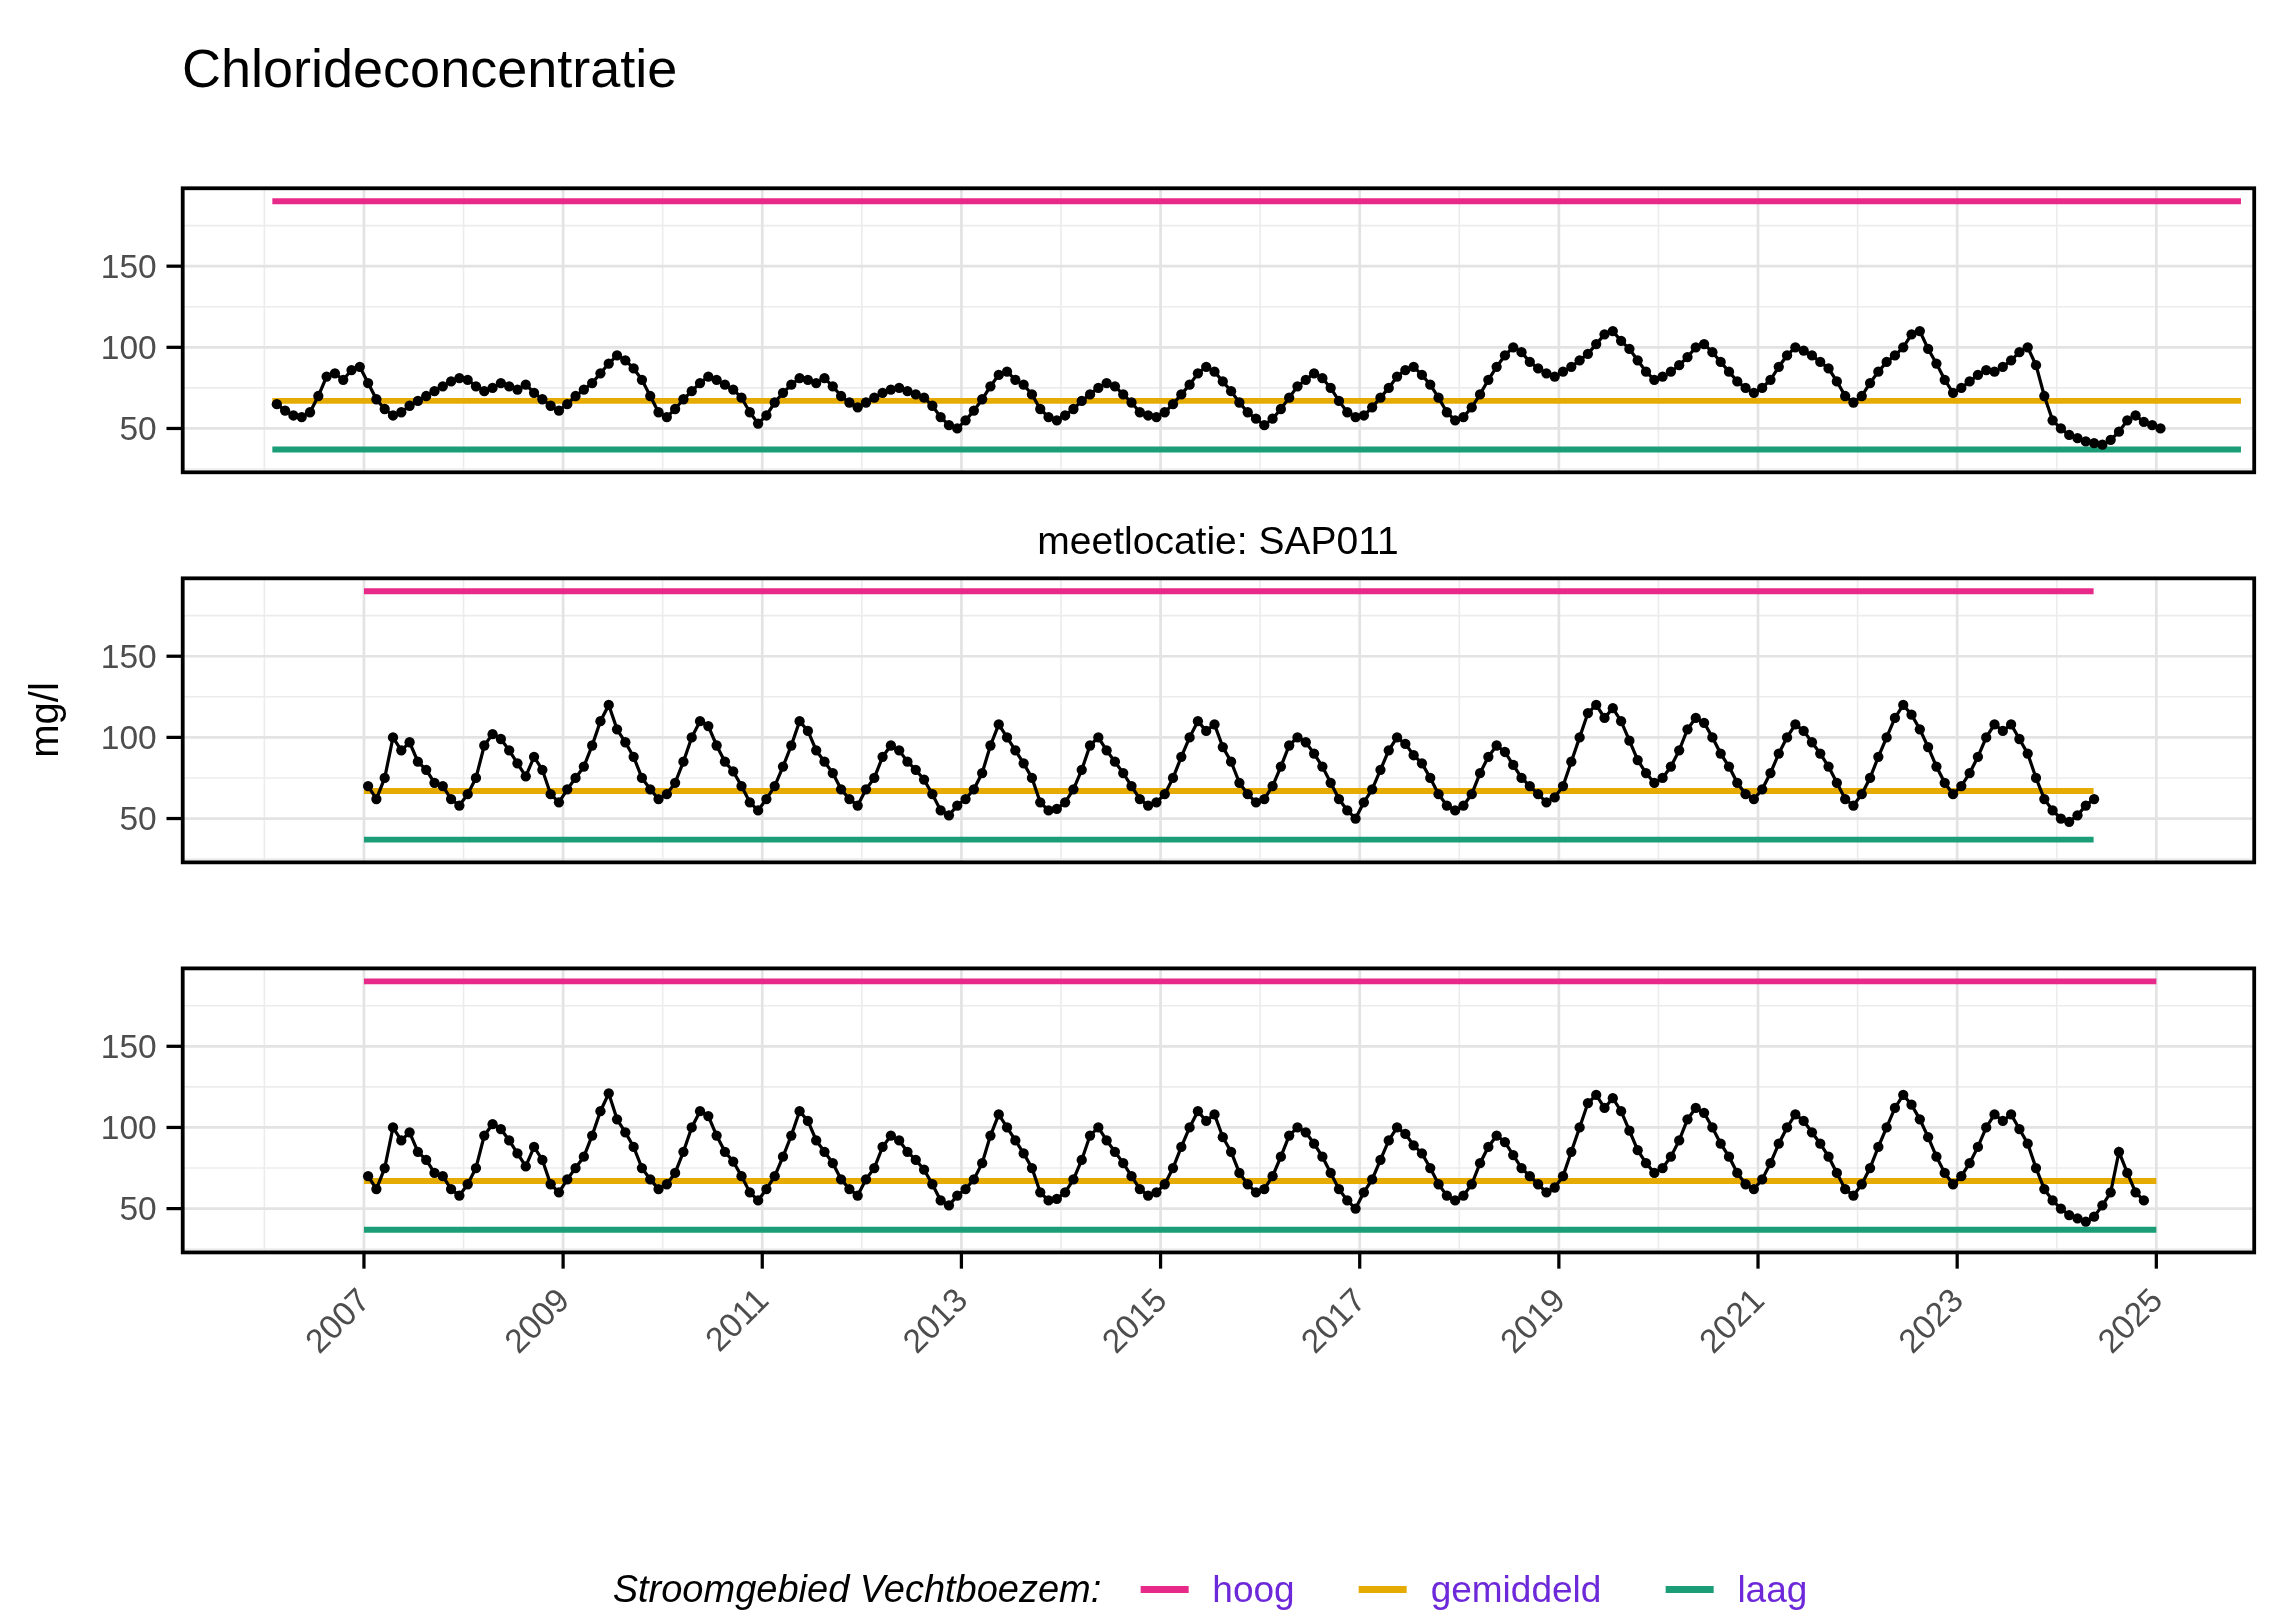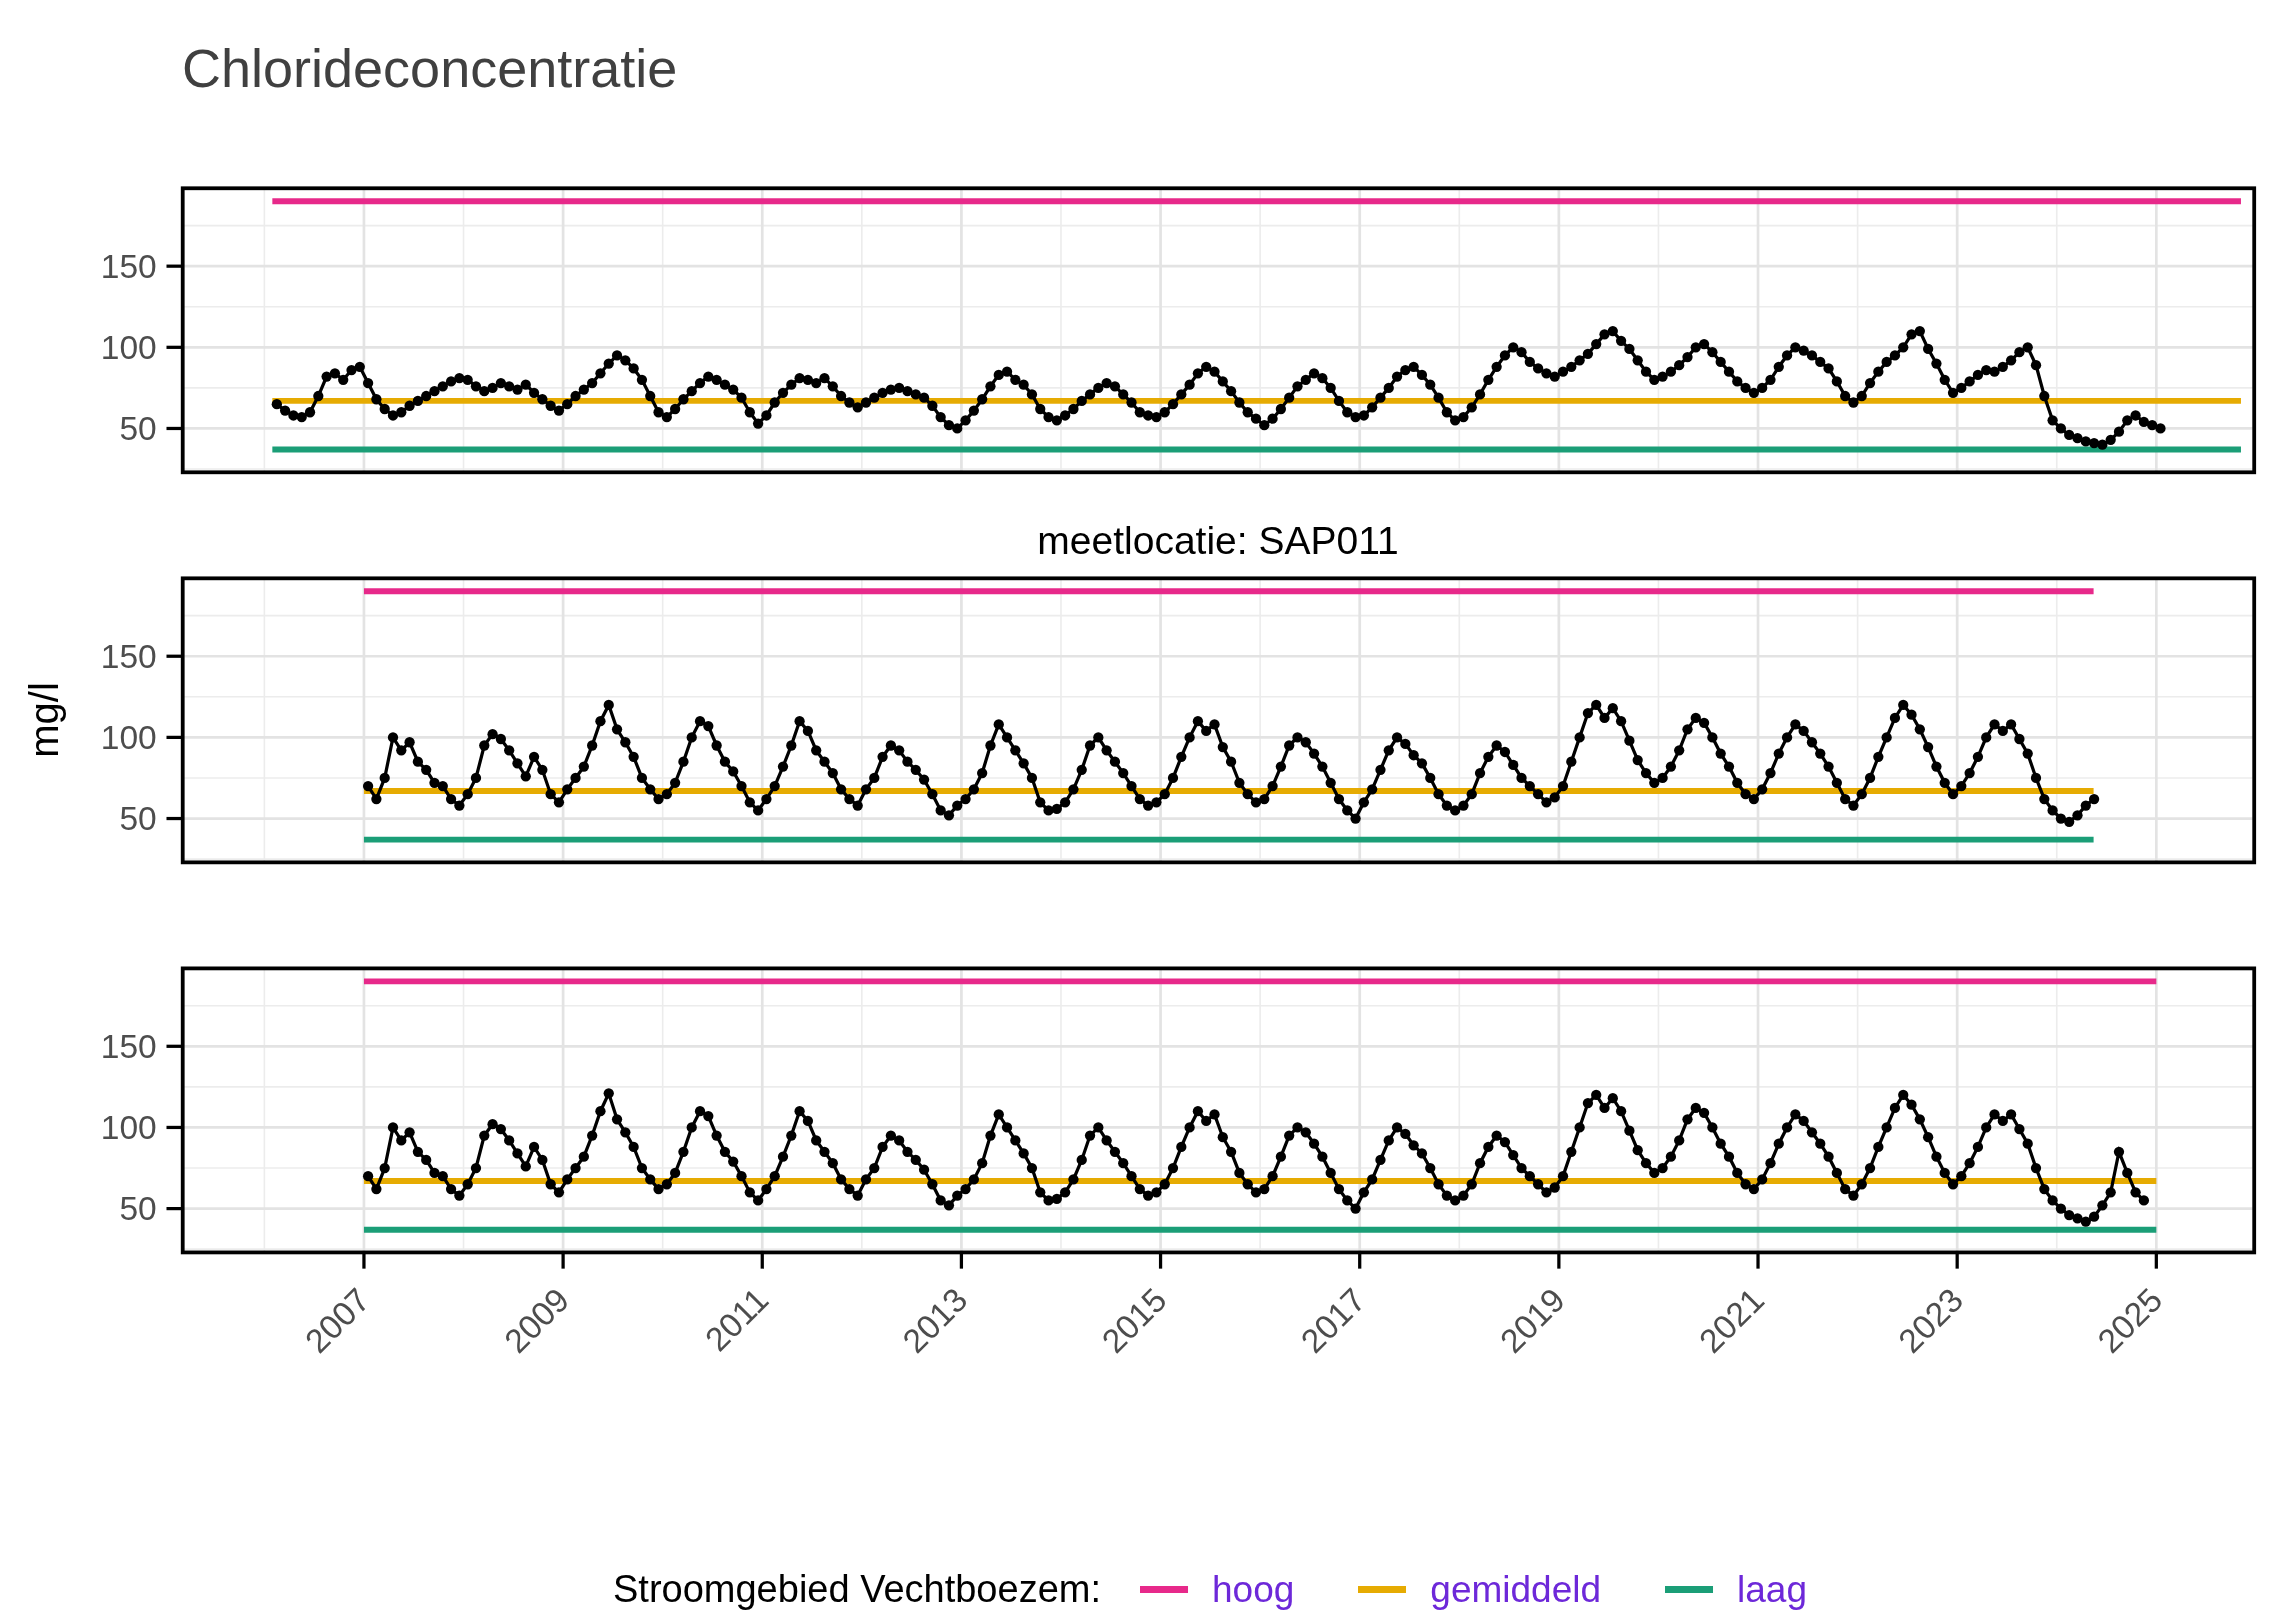--- a/index.html
+++ b/index.html
@@ -1,27 +1,27 @@
 <!DOCTYPE html>
 <html style="font-size:8.7px"><head>
 <meta charset="utf-8">
 <style>
   html,body{margin:0;padding:0;background:#ffffff;}
   .page{position:relative;width:2273px;height:1623px;background:#ffffff;
         font-family:"Liberation Sans",sans-serif;overflow:hidden;}
-  .page-title{position:absolute;left:182px;top:37px;font-size:54px;color:#404040;
+  .page-title{position:absolute;left:182px;top:37px;font-size:54px;color:#000000;
               white-space:nowrap;}
   .strip-label{position:absolute;left:182px;width:2072px;text-align:center;
                font-size:39px;color:#000;white-space:nowrap;}
   .y-axis-title{position:absolute;left:44px;top:720px;
                 transform:translate(-50%,-50%) rotate(-90deg);
                 font-size:40px;color:#000;white-space:nowrap;}
   .legend{position:absolute;left:1210px;top:1568px;transform:translateX(-50%);
           display:flex;align-items:center;white-space:nowrap;}
-  .legend-title{font-size:38px;color:#000;margin-right:39px;}
+  .legend-title{font-size:38px;color:#000;margin-right:39px;font-style:italic;}
   .legend-item{display:flex;align-items:center;margin-right:64px;}
   .legend-item:last-child{margin-right:0;}
   .legend-swatch{width:48px;height:6.5px;margin-right:24px;flex:0 0 auto;}
   .legend-label{font-size:37px;color:#6d28d9;}
   svg text{font-family:"Liberation Sans",sans-serif;}
 </style>
 </head>
 <body>
 
 <div class="page">

